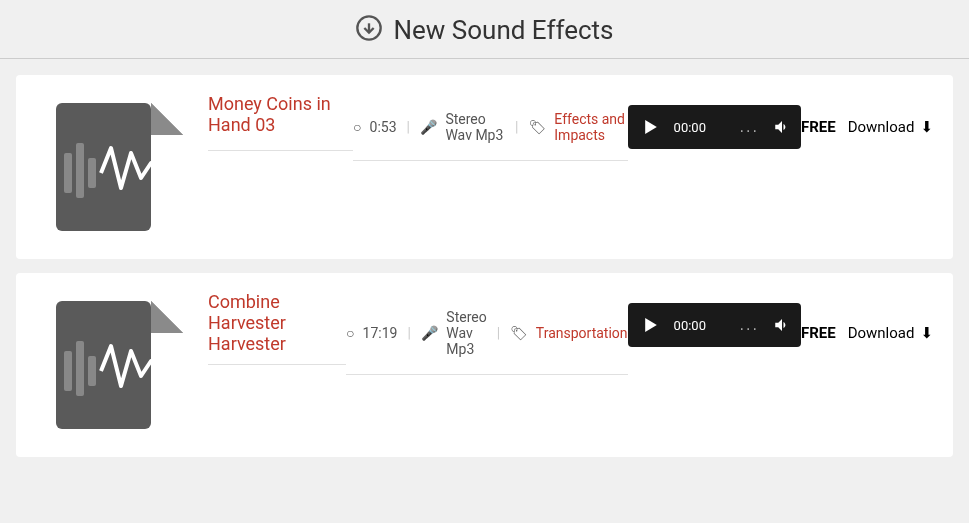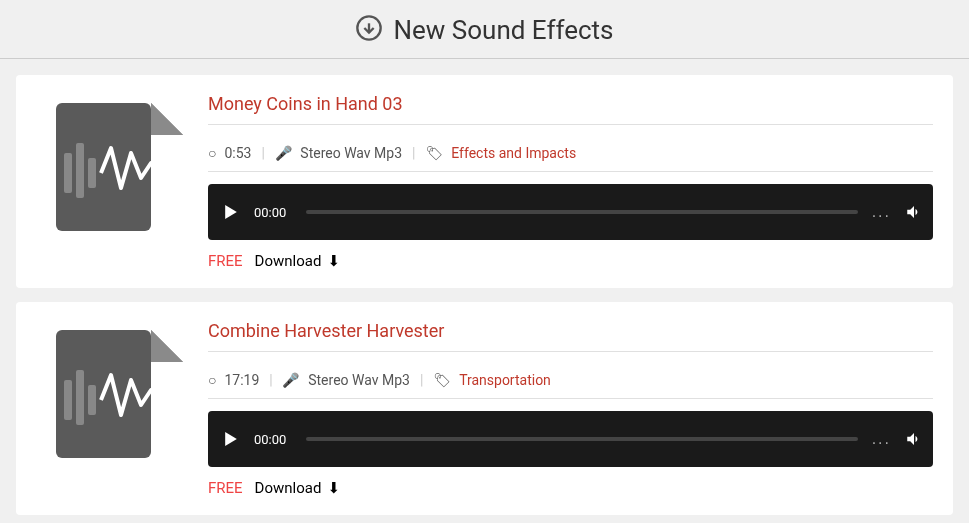--- a/index.html
+++ b/index.html
@@ -60,21 +60,21 @@
       height: 148px;
       flex-shrink: 0;
       display: flex;
       align-items: center;
       justify-content: center;
     }
 
     .sound-info {
       flex: 1;
       display: flex;
-      flex-direction: column;
+      flex-direction: row;
       gap: 0;
     }
 
     .sound-title {
       font-size: 18px;
       color: #c0392b;
       font-weight: 400;
       margin-bottom: 10px;
       padding-bottom: 10px;
       border-bottom: 1px solid #e0e0e0;
@@ -100,21 +100,21 @@
       text-decoration: none;
       cursor: pointer;
     }
 
     .audio-player {
       background: #1a1a1a;
       border-radius: 4px;
       display: flex;
       align-items: center;
       padding: 0 10px;
-      height: 56px;
+      height: 44px;
       margin: 12px 0;
       gap: 10px;
     }
 
     .play-btn {
       width: 26px;
       height: 26px;
       background: none;
       border: none;
       cursor: pointer;
@@ -173,22 +173,22 @@
     }
 
     .download-row {
       display: flex;
       align-items: center;
       gap: 12px;
       font-size: 15px;
     }
 
     .free-label {
-      color: #ef4444;
-      font-weight: 400;
+      color: #000000;
+      font-weight: 700;
       text-align: center;
     }
 
     .download-link {
       color: #000000;
       text-decoration: none;
       cursor: pointer;
       display: flex;
       align-items: center;
       gap: 6px;

